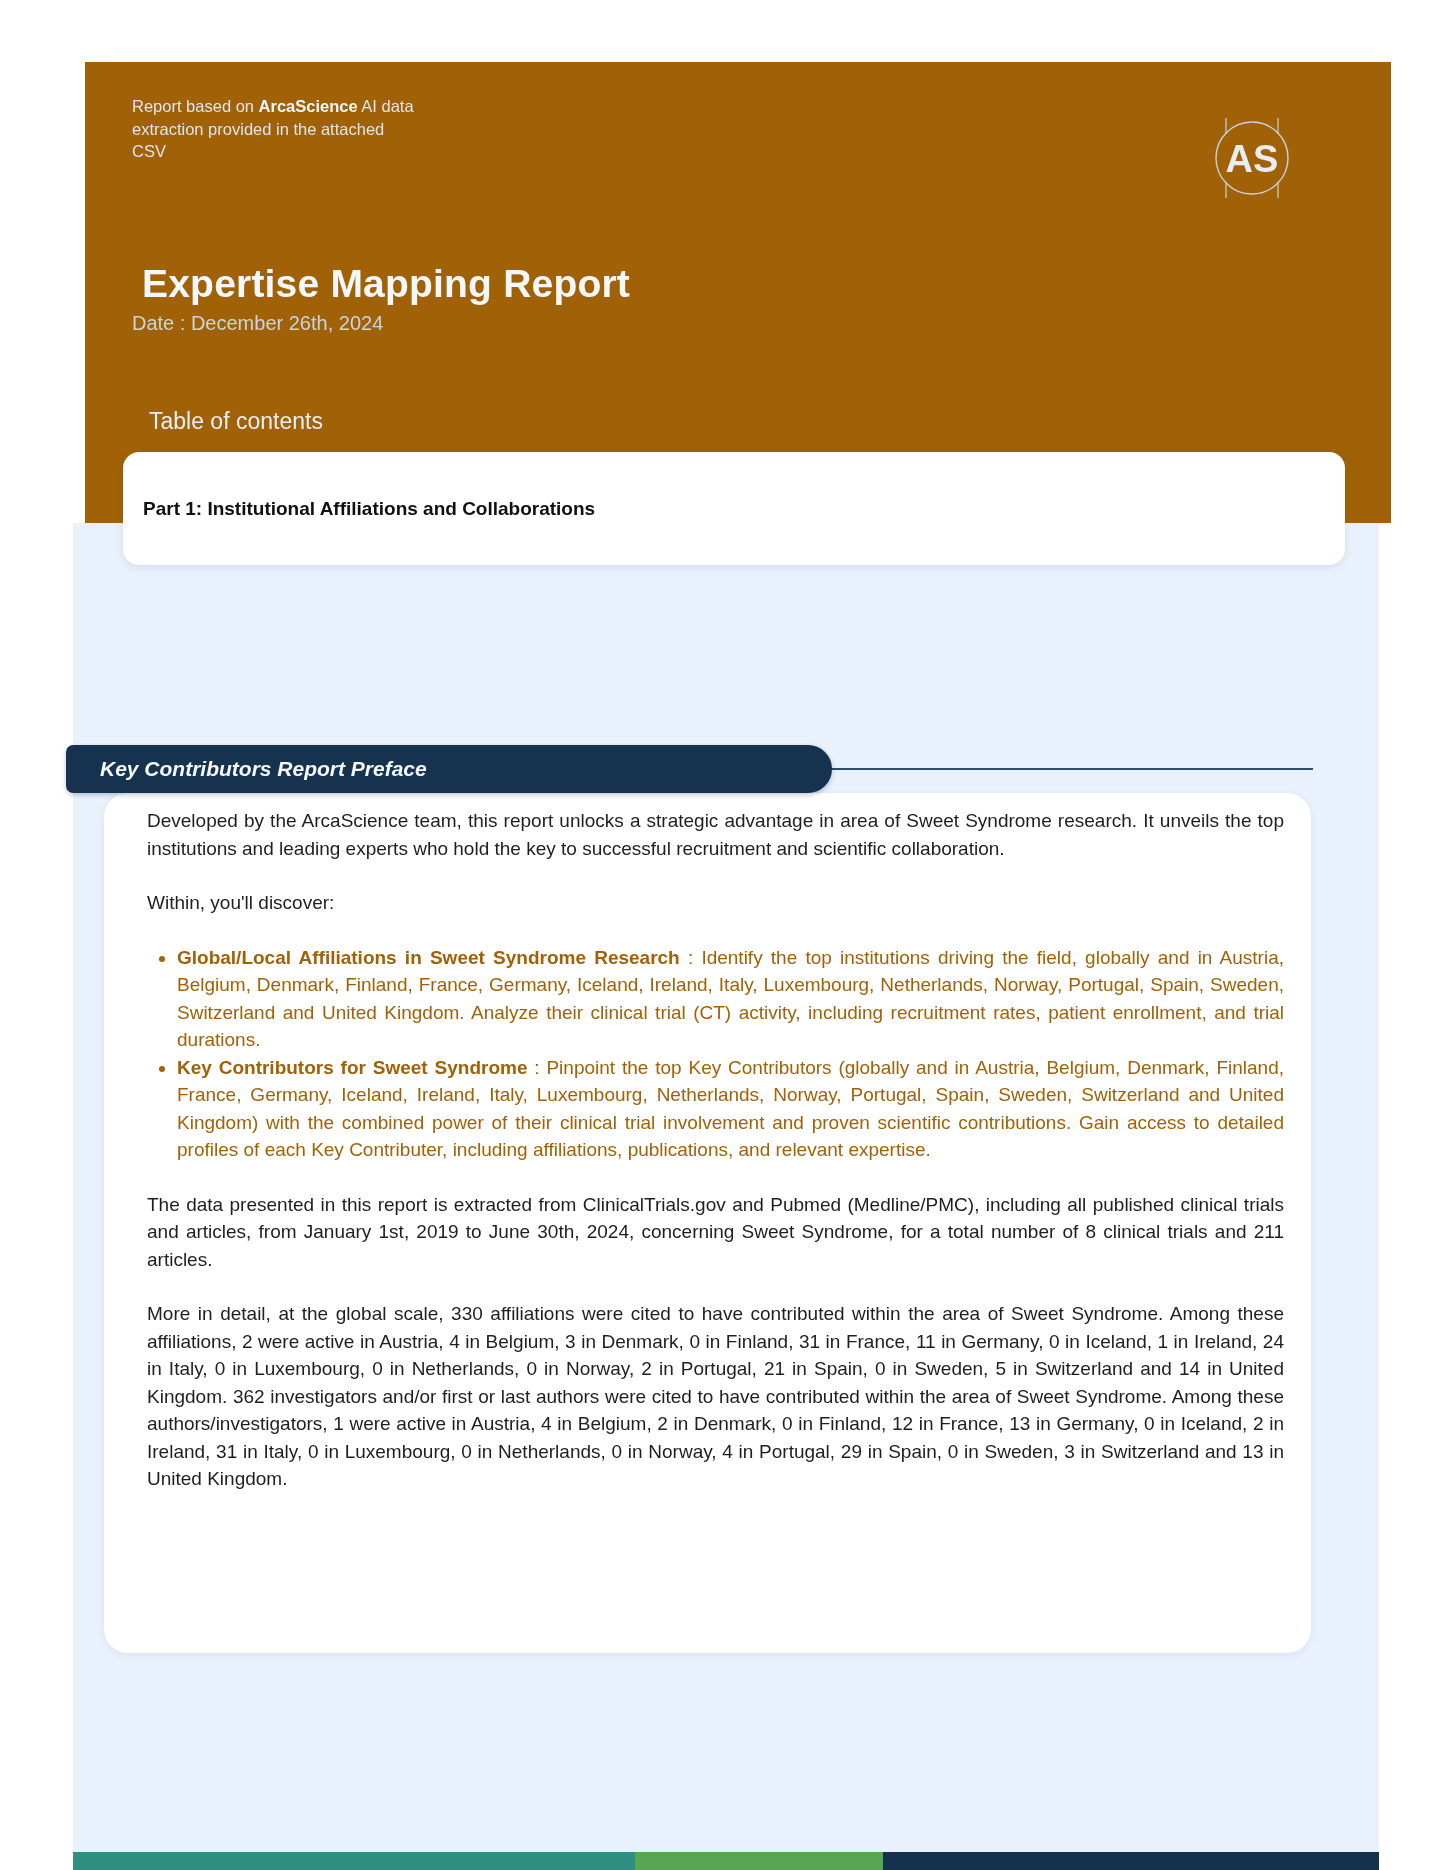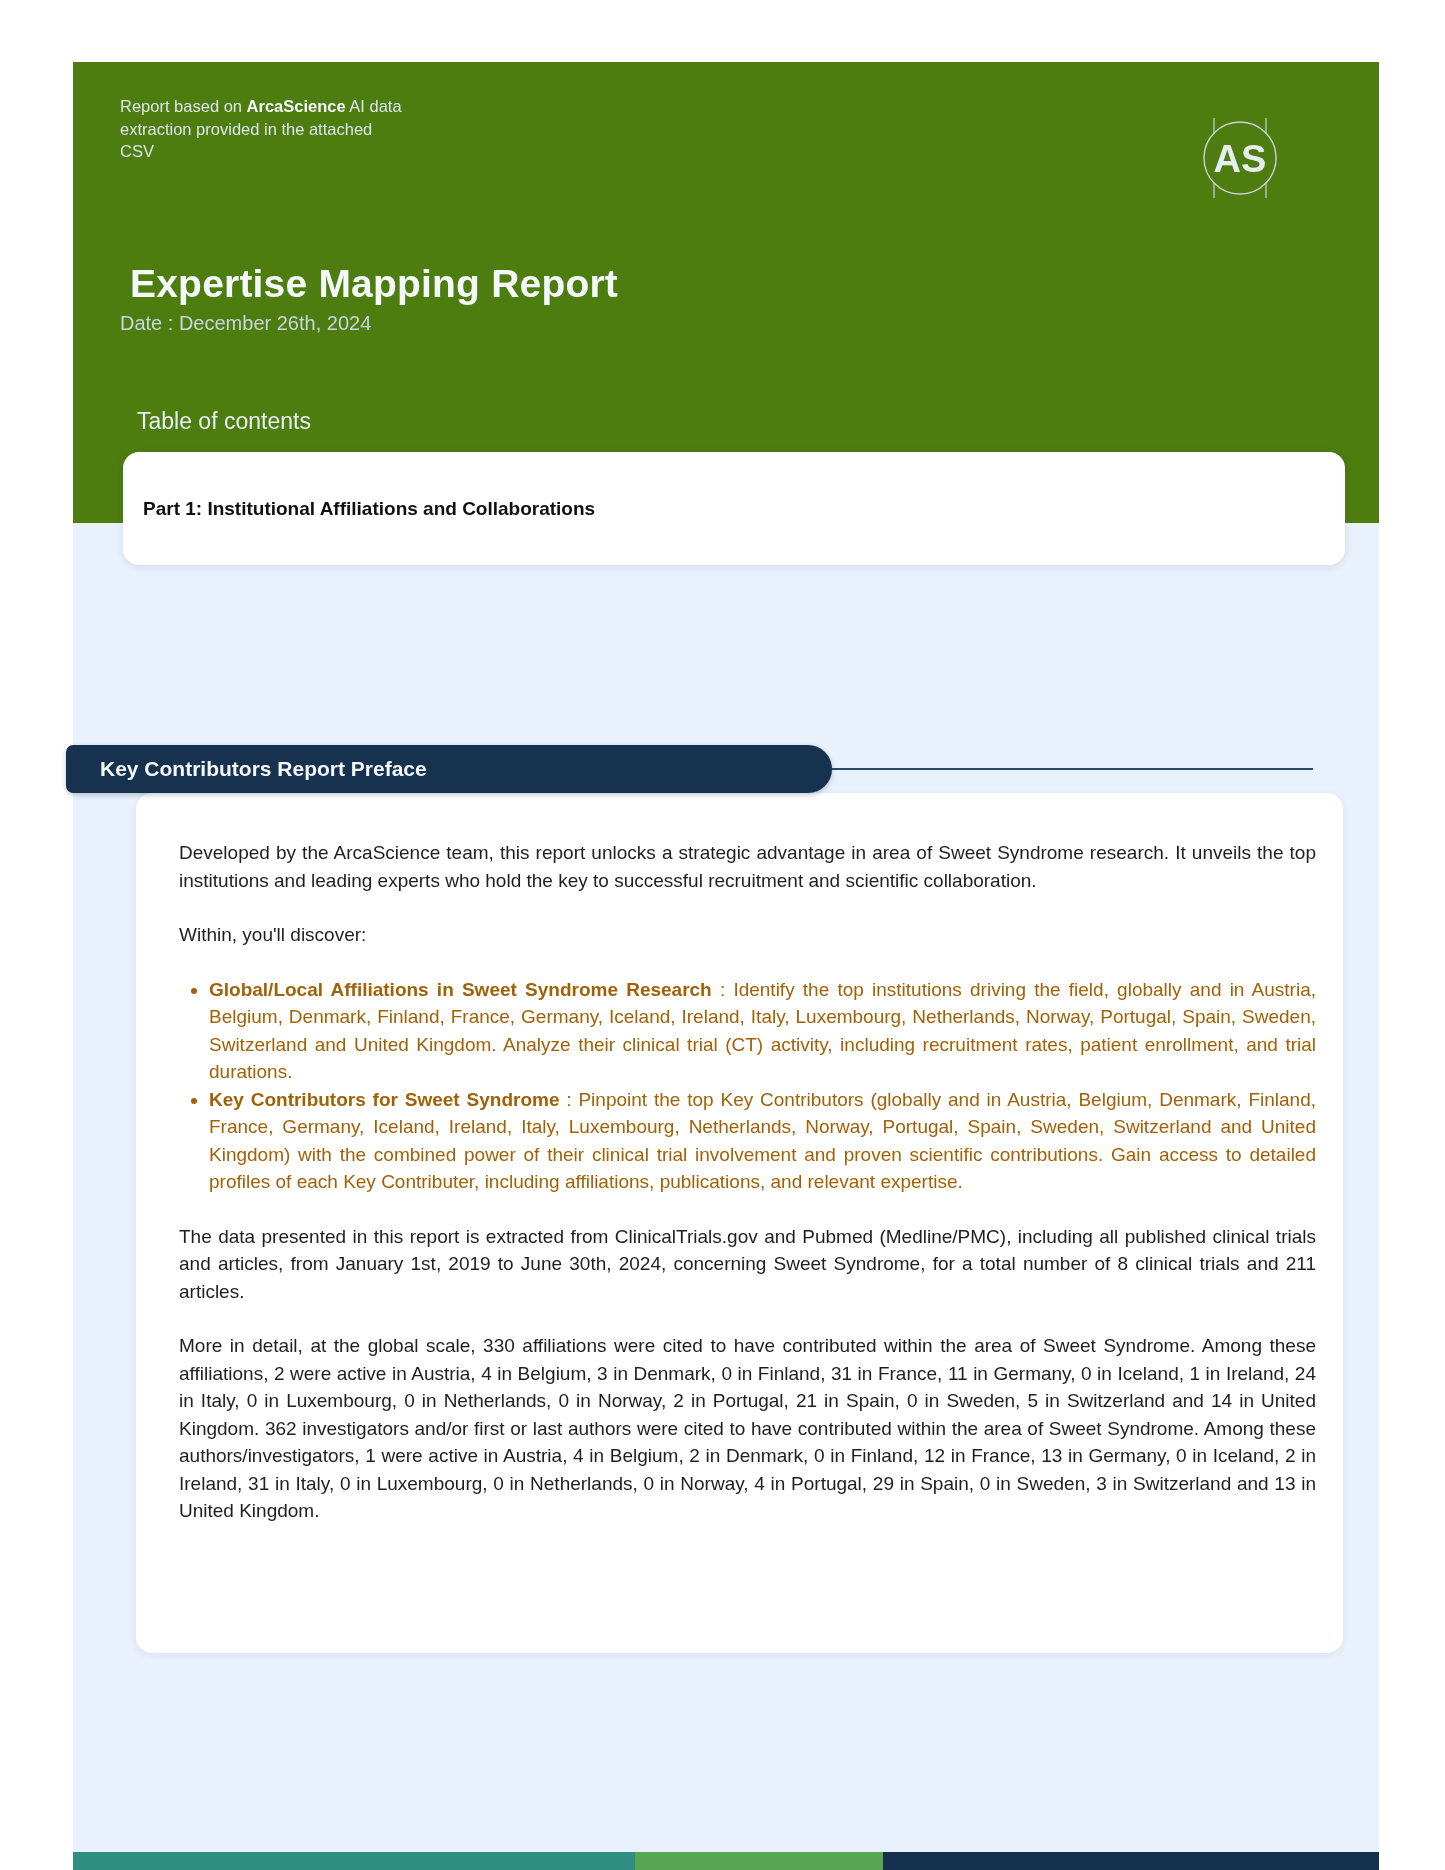--- a/index.html
+++ b/index.html
@@ -2,22 +2,22 @@
 <html><head>
 <meta charset="utf-8">
 <style>
   html,body { margin:0; padding:0; background:#ffffff; }
   .page {
     position:relative; width:1445px; height:1870px; background:#ffffff;
     font-family:"Liberation Sans", sans-serif; overflow:hidden;
   }
   
   .navy-header {
-    position:absolute; left:73px; top:62px; width:1306px; height:461px;
-    background:#4d7c0f;
+    position:absolute; left:85px; top:62px; width:1306px; height:461px;
+    background:#a16207;
   }
   .header-note {
     position:absolute; left:47px; top:33px; width:290px;
     color:#dde5ee; font-size:16.5px; line-height:22.5px; font-weight:400;
   }
   .header-note b { color:#f3f6fa; }
   .logo-wrap { position:absolute; left:1119px; top:48px; width:96px; height:96px; }
   .report-title {
     position:absolute; left:45px; top:188px; margin:12px;
     color:#f5f8fa; font-size:39px; font-weight:700; letter-spacing:0.2px;
@@ -46,31 +46,31 @@
     color:#101010; font-size:19px; font-weight:700; cursor:pointer;
   }
   .toc-divider { height:1px; background:#e0e0e0; margin:0 14px; }
   
   .preface-banner {
     position:absolute; left:66px; top:745px; width:766px; height:48px;
     background:#16324e; border-radius:12px 40px 40px 12px;
     display:flex; align-items:center; z-index:5;
     box-shadow:0 2px 5px rgba(20,40,70,0.25);
   }
-  .preface-banner span { color:#f5f8fa; font-size:21px; font-weight:700; padding-left:34px; }
+  .preface-banner span { color:#f5f8fa; font-size:21px; font-weight:700; padding-left:34px;font-style:italic; }
   .banner-line {
     position:absolute; left:826px; top:768px; width:487px; height:2px;
     background:#2b4d6d; z-index:4;
   }
   
   .preface-card {
-    position:absolute; left:136px; top:793px; width:1207px; height:860px;
-    background:#ffffff; border-radius:16px; z-index:2;
+    position:absolute; left:104px; top:793px; width:1207px; height:860px;
+    background:#ffffff; border-radius:24px; z-index:2;
     box-shadow:0 2px 8px rgba(20,40,70,0.07);
-    box-sizing:border-box; padding:46px 27px 0 43px;
+    box-sizing:border-box; padding:14px 27px 0 43px;
   }
   .preface-card p {
     margin:0 0 27px 0; color:#1f1f1f; font-size:19px; line-height:27.5px;
     text-align:justify;
   }
   .preface-card ul {
     margin:0 0 27px 0; padding:0 0 0 30px; list-style:disc;
   }
   .preface-card li {
     color:#a16207; font-size:19px; line-height:27.5px; text-align:justify;

